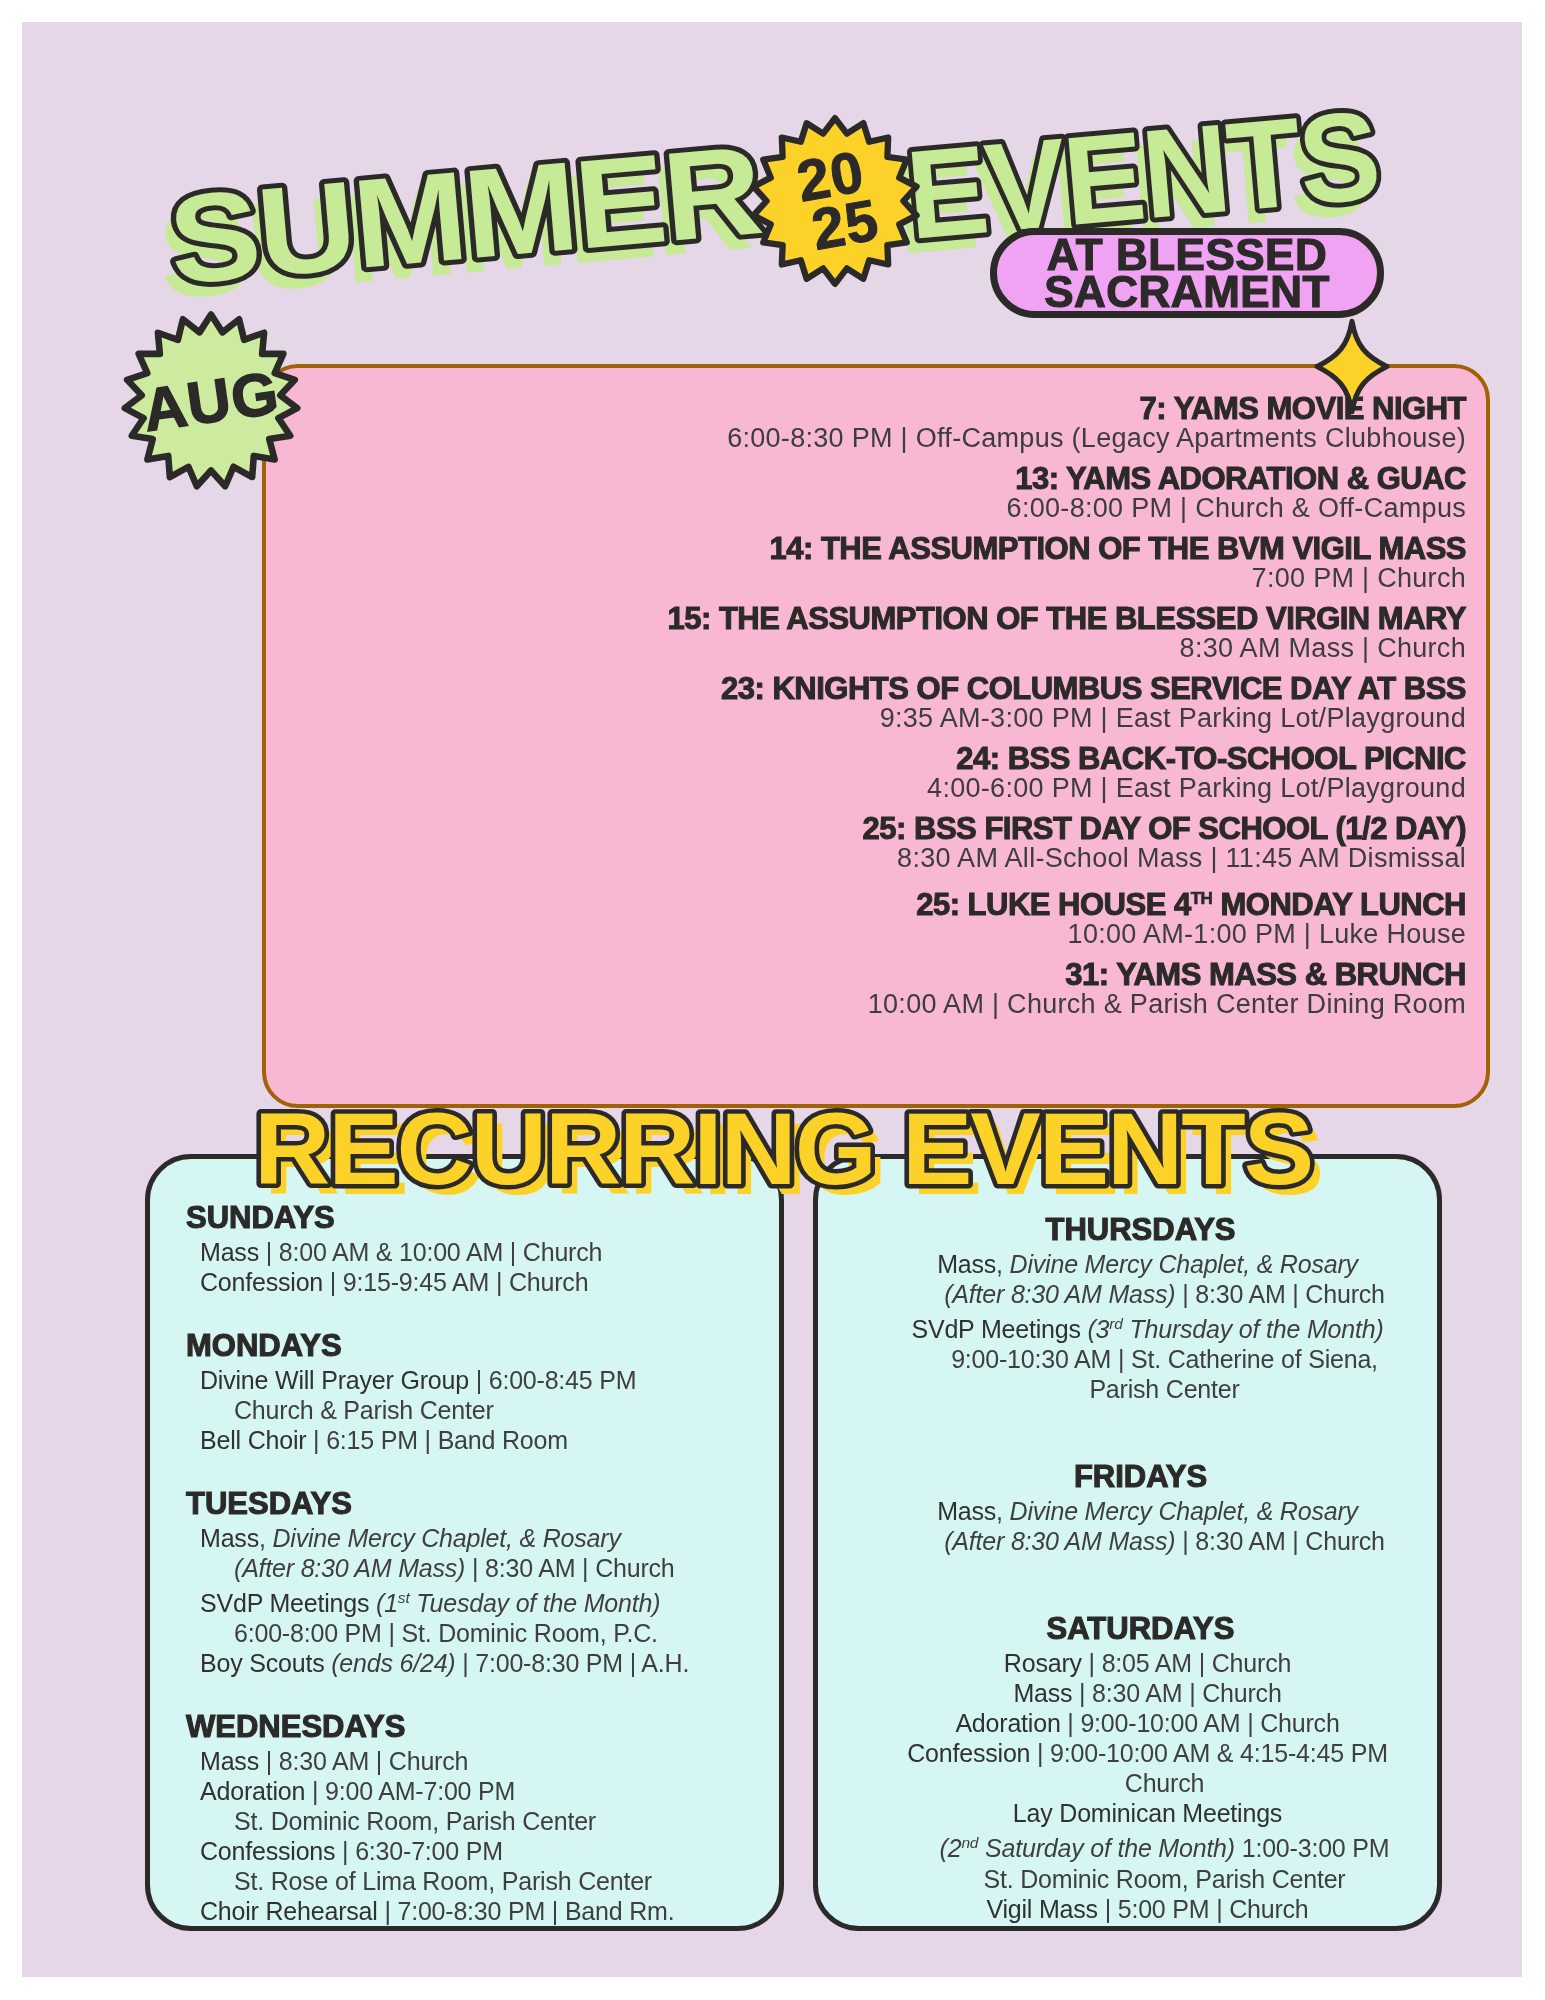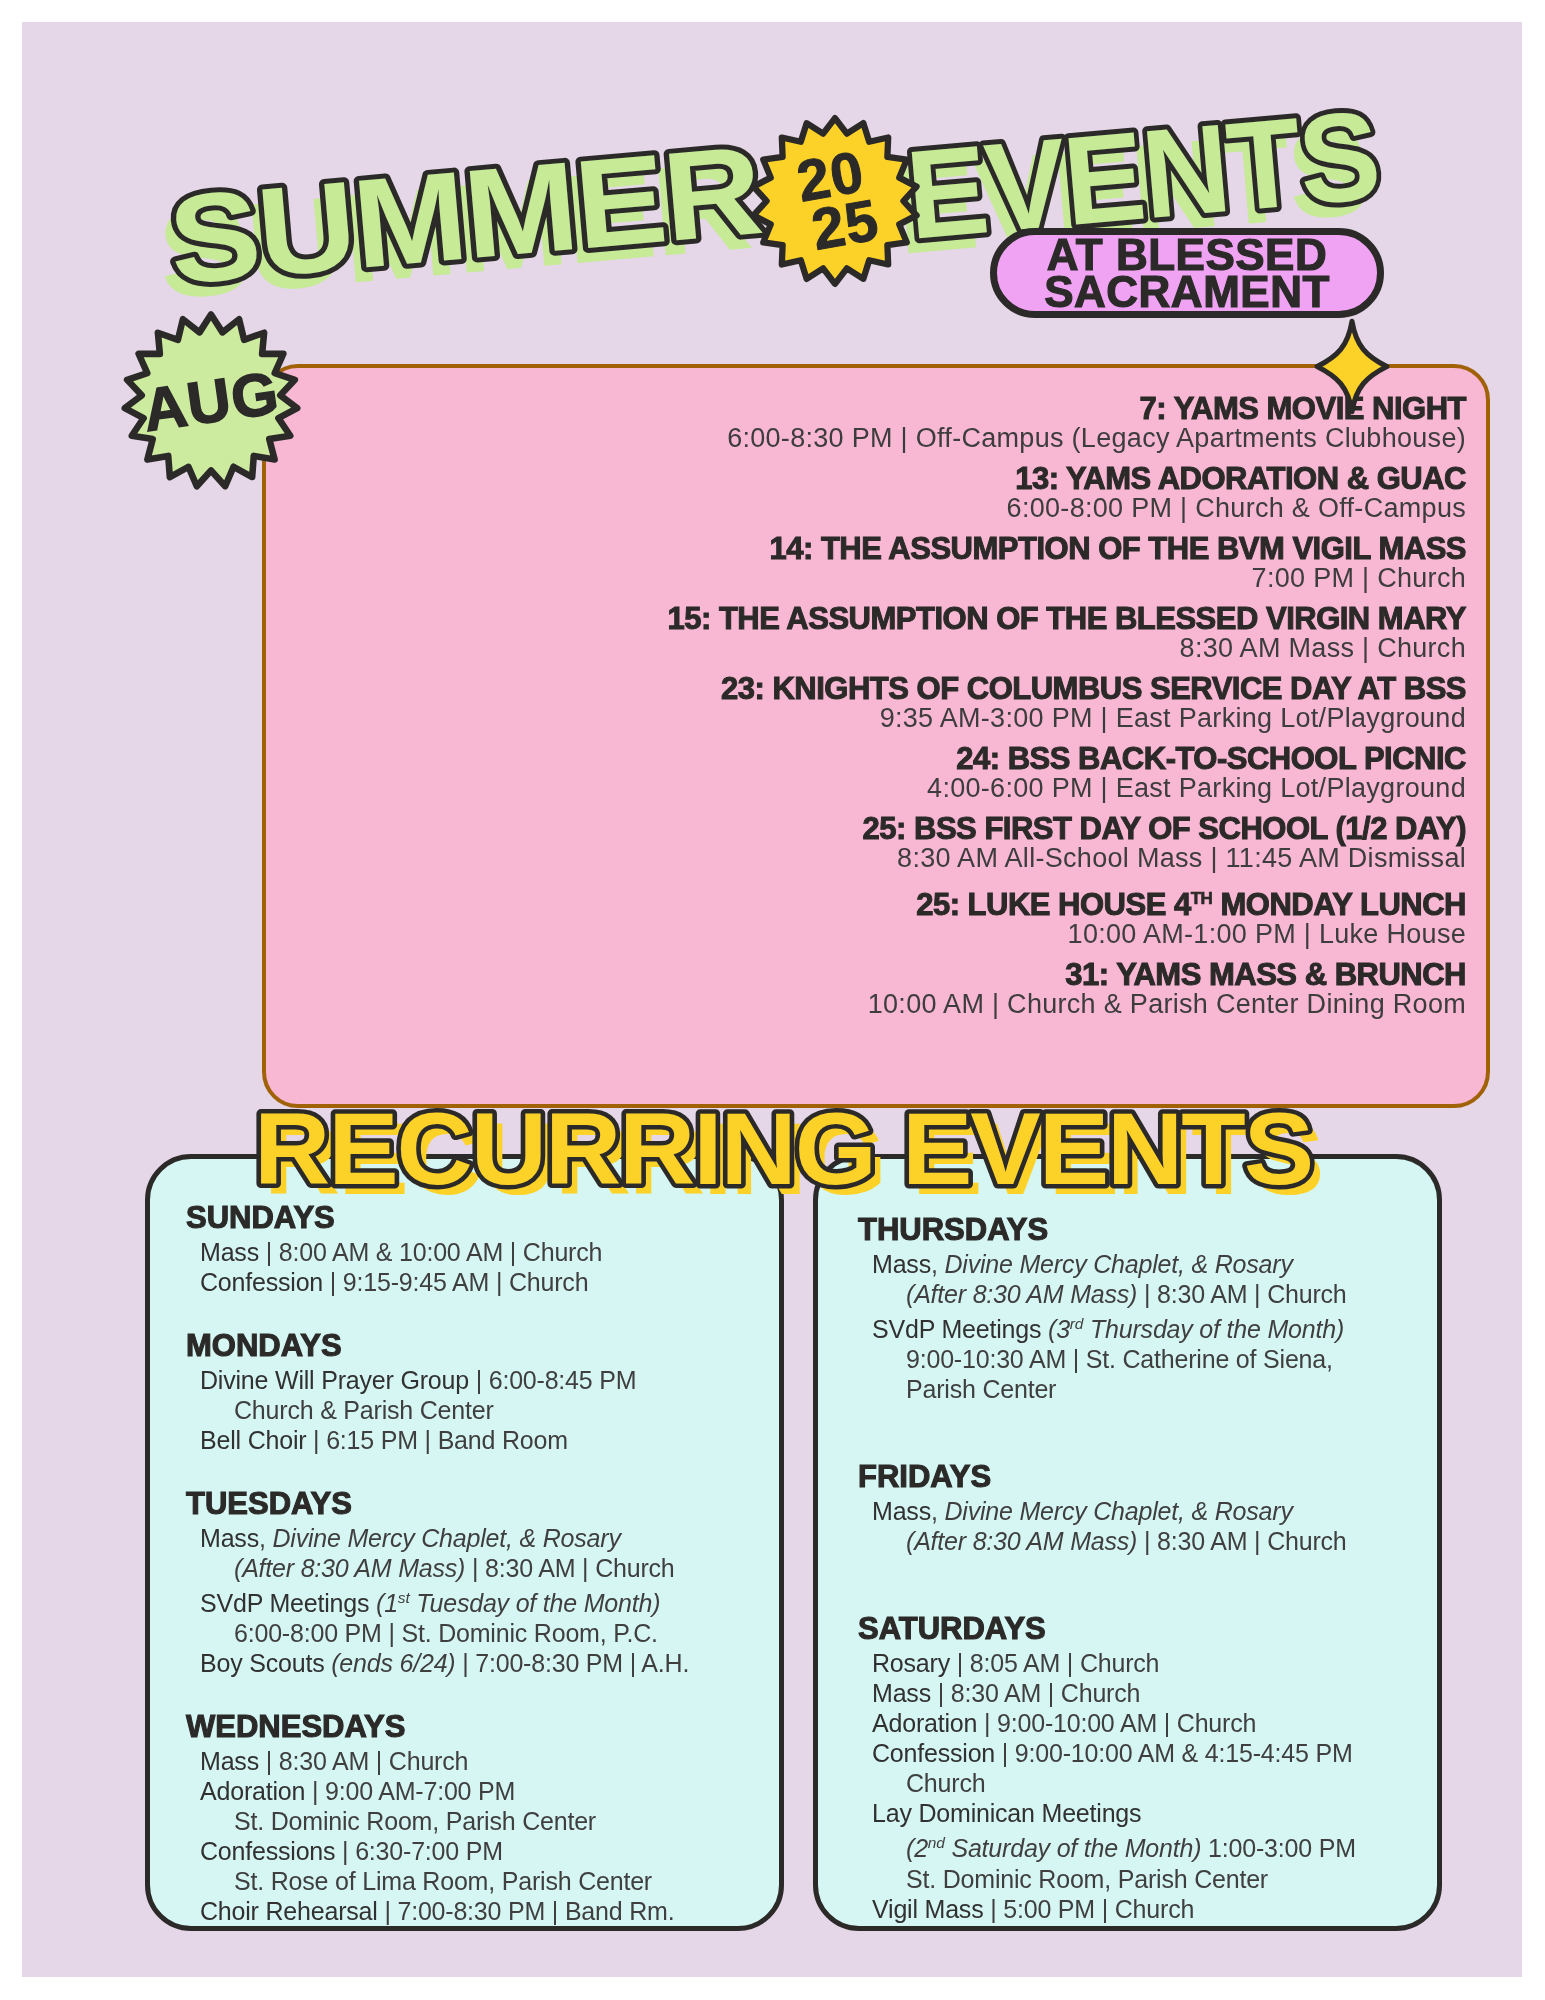--- a/index.html
+++ b/index.html
@@ -55,21 +55,21 @@
   .event-detail { font-size:27px; line-height:29px; color:#3d3d3d; padding-left:34px; letter-spacing:0.3px; }
 
   
   .rec-box { position:absolute; top:1132px; height:777px; background:#d6f6f3;
     border:5px solid #2b2a29; border-radius:46px; z-index:3; overflow:hidden; }
   .rec-left  { left:123px; width:639px; padding:42px 16px 0 36px; }
   .rec-right { left:791px; width:629px; padding:54px 14px 0 40px; }
   .day-header { font-size:31px; line-height:33px; font-weight:bold; color:#2b2a29;
     -webkit-text-stroke:1.1px #2b2a29; letter-spacing:0px; margin-bottom:3px; }
   .day-section { margin-bottom:32px; }
-  .rec-right .day-section { margin-bottom:56px; }
+  .rec-right .day-section { margin-bottom:56px;text-align:center; }
   .day-line { font-size:25px; line-height:30px; color:#3f3f3f; padding-left:14px;
     letter-spacing:-0.2px; white-space:nowrap; }
   .day-line.ind { padding-left:48px; }
   .day-line .b { font-weight:normal; color:#313131; }
   .day-line .i { font-style:italic; }
   .day-line sup { font-size:0.62em; }
 
   
   .w-recurring { z-index:5; }
   .badge-aug { z-index:6; }

